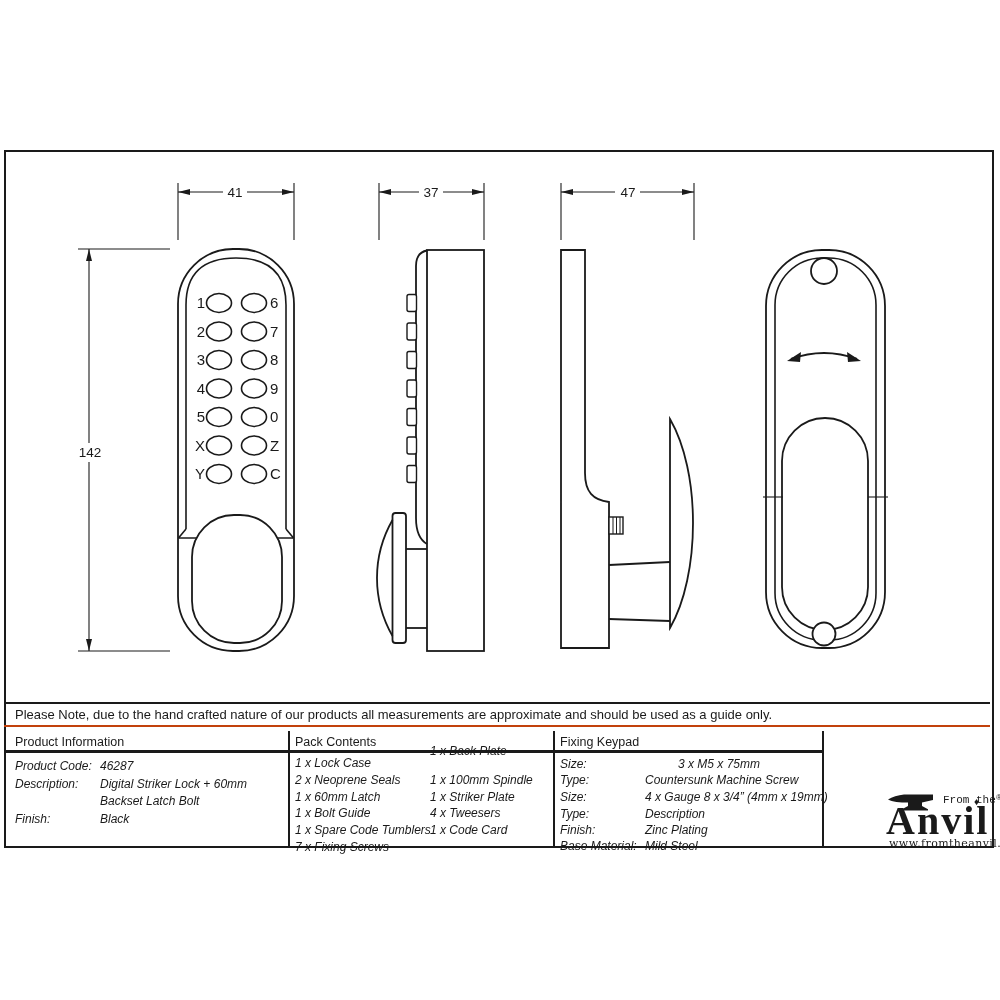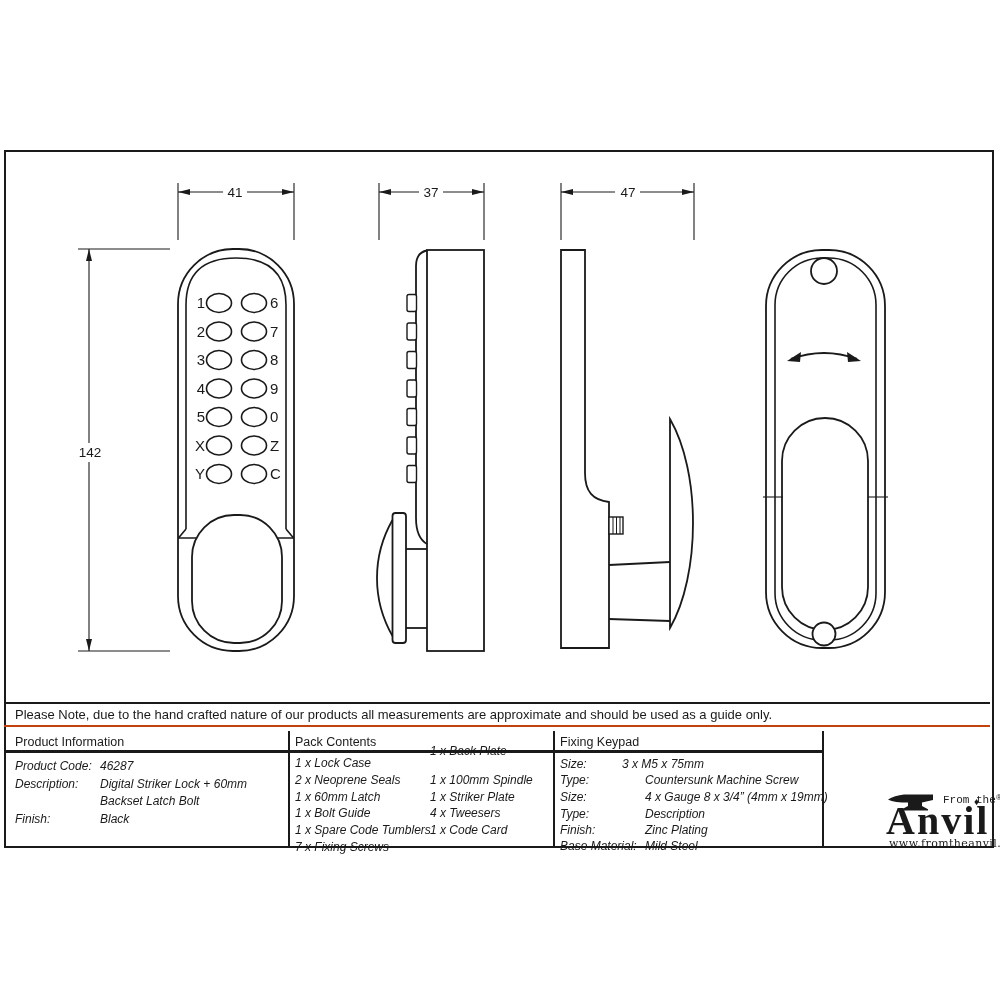--- a/index.html
+++ b/index.html
@@ -193,21 +193,21 @@
     <div class="cell" style="left:291px;top:92px">1 x Spare Code Tumblers</div>
     <div class="cell" style="left:291px;top:109px">7 x Fixing Screws</div>
 
     <div class="cell" style="left:426px;top:13px">1 x Back Plate</div>
     <div class="cell" style="left:426px;top:42px">1 x 100mm Spindle</div>
     <div class="cell" style="left:426px;top:59px">1 x Striker Plate</div>
     <div class="cell" style="left:426px;top:75px">4 x Tweesers</div>
     <div class="cell" style="left:426px;top:92px">1 x Code Card</div>
 
     <div class="cell" style="left:556px;top:26px">Size:</div>
-    <div class="cell" style="left:618px;top:26px">3 x M5 x 75mm</div>
+    <div class="cell" style="left:674px;top:26px">3 x M5 x 75mm</div>
     <div class="cell" style="left:556px;top:42px">Type:</div>
     <div class="cell" style="left:641px;top:42px">Countersunk Machine Screw</div>
     <div class="cell" style="left:556px;top:59px">Size:</div>
     <div class="cell" style="left:641px;top:59px">4 x Gauge 8 x 3/4” (4mm x 19mm)</div>
     <div class="cell" style="left:556px;top:76px">Type:</div>
     <div class="cell" style="left:641px;top:76px">Description</div>
     <div class="cell" style="left:556px;top:92px">Finish:</div>
     <div class="cell" style="left:641px;top:92px">Zinc Plating</div>
     <div class="cell" style="left:556px;top:108px">Base Material:</div>
     <div class="cell" style="left:641px;top:108px">Mild Steel</div>

